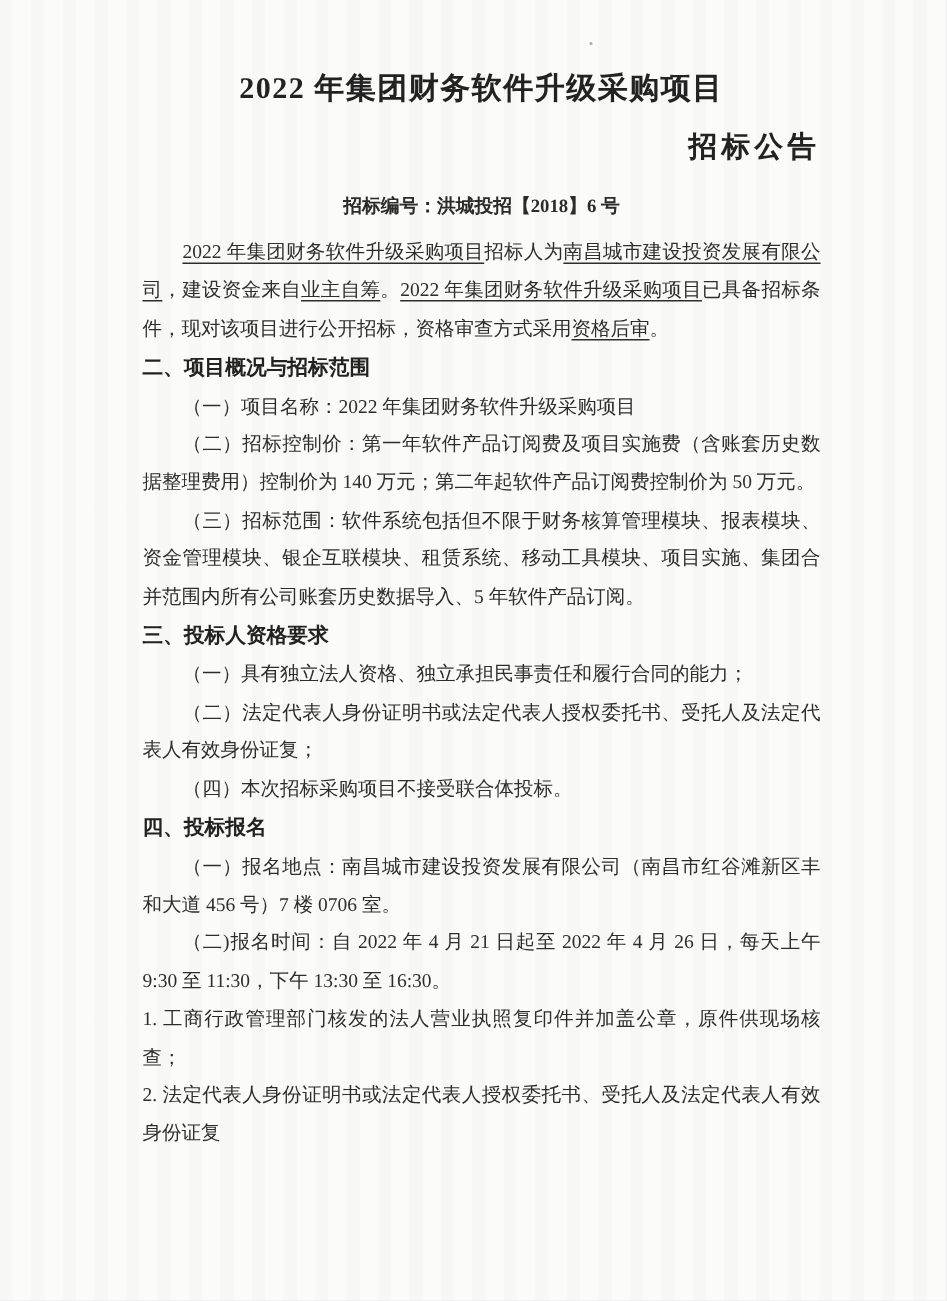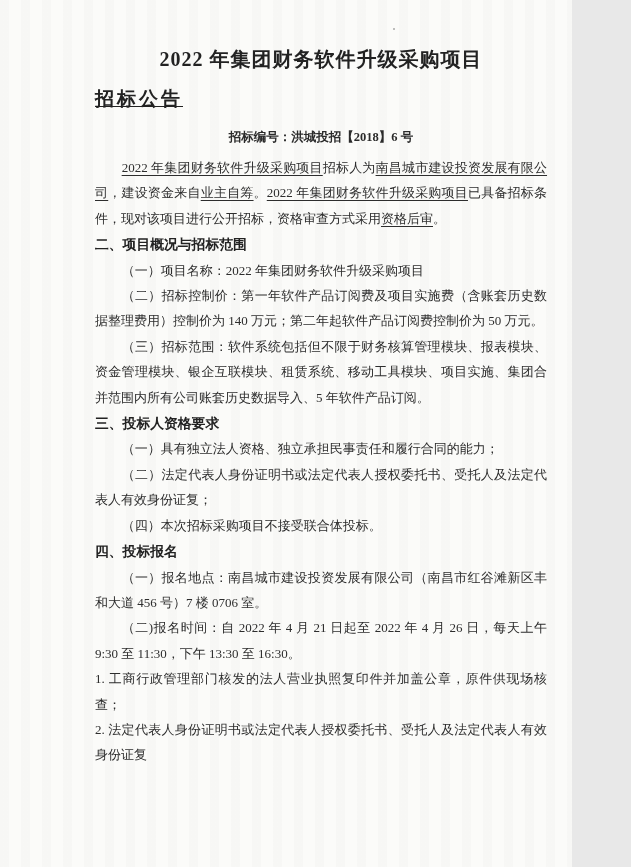--- a/index.html
+++ b/index.html
@@ -2,21 +2,21 @@
 <html><head>
 <meta charset="utf-8">
 <style>
   html, body {
     margin: 0;
     padding: 0;
     background: #e8e8e8;
   }
   .page {
     position: relative;
-    width: 572px;
+    width: 631px;
     height: 867px;
     margin: 0;
     background:
       repeating-linear-gradient(90deg, rgba(0,0,0,0.014) 0 9px, rgba(255,255,255,0) 9px 21px),
       #fbfbf9;
     overflow: hidden;
     font-family: "Liberation Serif", "DejaVu Serif", serif;
     color: #2d2d2d;
   }
   .speckle {
@@ -38,27 +38,26 @@
     margin: 0;
     text-align: center;
     font-size: 20px;
     font-weight: bold;
     letter-spacing: 1px;
     line-height: 30px;
     color: #222;
   }
   .doc-subtitle {
     margin: 11px 0 16px 0;
-    text-align: left;
+    text-align: right;
     font-size: 19px;
     font-weight: bold;
     letter-spacing: 3px;
     line-height: 27px;
     color: #222;
-    text-decoration: underline;
   }
   .doc-number {
     margin: 10px 0 0 0;
     text-align: center;
     font-size: 12.5px;
     font-weight: bold;
     line-height: 18px;
     color: #2b2b2b;
   }
   .doc-body {

